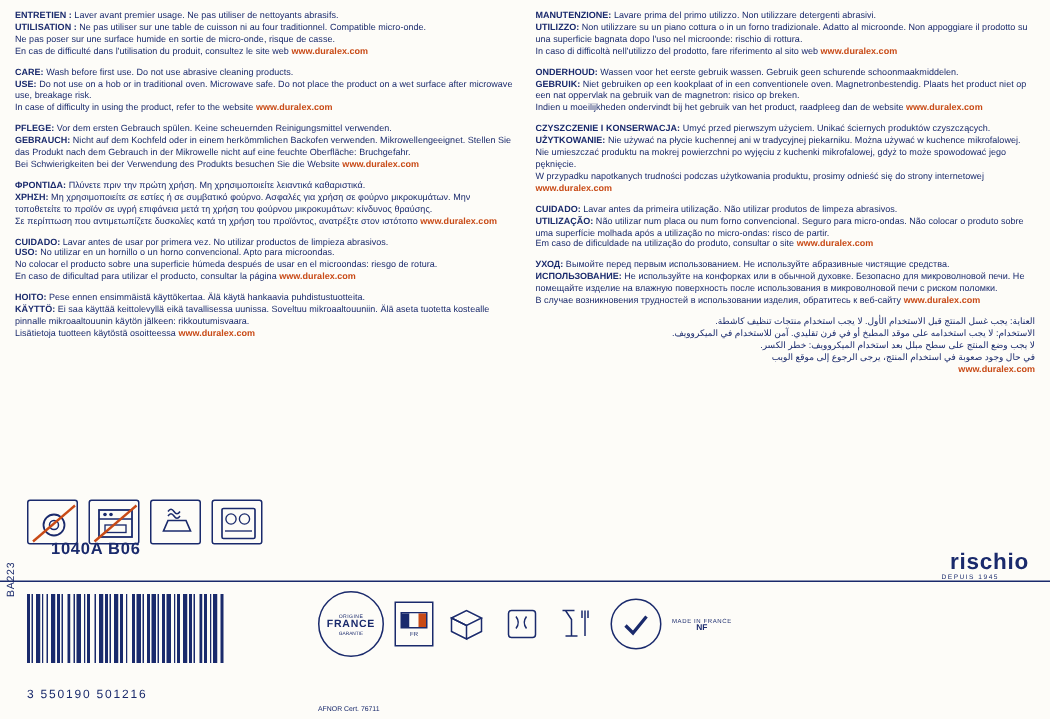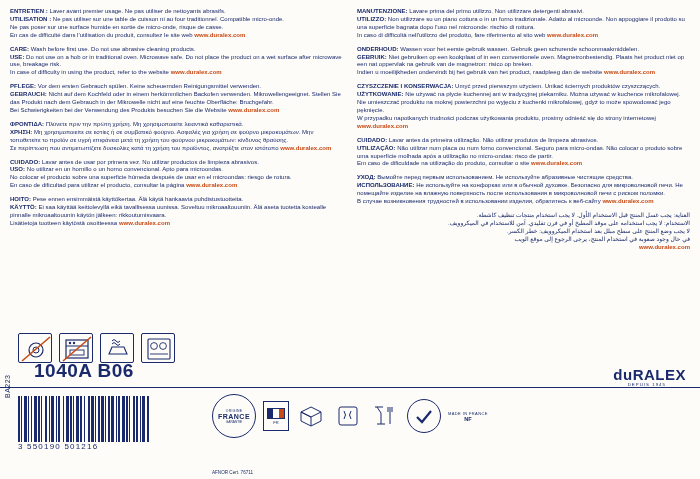--- a/index.html
+++ b/index.html
@@ -22,26 +22,26 @@
   .lbl { font-weight:bold; }
   .url { color:#c84a16; font-weight:bold; }
   .ar { direction:rtl; text-align:right; font-size:6.2px; line-height:1.5; }
 
   
   .icons { position:absolute; left:18px; top:333px; display:flex; align-items:flex-start; gap:7px; }
   .ibox { width:34px; height:30px; border:1.2px solid #1a2a6c; border-radius:2px; position:relative; background:#fdfcf8; }
 
   
   .band { position:absolute; left:0; right:0; bottom:0; height:92px; border-top:1.5px solid #1a2a6c; }
-  .code { position:absolute; left:34px; top:-28px; font-size:19px; font-weight:bold; letter-spacing:0.5px; color:#1a2a6c; }
+  .code { position:absolute; left:34px; top:-28px; font-size:11px; font-weight:bold; letter-spacing:0.5px; color:#1a2a6c; }
 
   .barcode-wrap { position:absolute; left:18px; top:8px; width:192px; }
   .bars { height:46px; display:flex; align-items:flex-end; gap:0; }
   .bars i { display:block; background:#1a2a6c; height:100%; }
-  .bc-num { font-size:8px; letter-spacing:1.2px; margin-top:0; color:#1a2a6c; }
+  .bc-num { font-size:8px; letter-spacing:1.2px; margin-top:16px; color:#1a2a6c; }
   .ba223 { position:absolute; left:4px; top:10px; font-size:7px; transform:rotate(-90deg); transform-origin:left top; color:#1a2a6c; letter-spacing:0.5px; }
 
   .mid-logos { position:absolute; left:212px; top:6px; display:flex; align-items:center; gap:7px; }
   .circ { width:44px; height:44px; border-radius:50%; border:1.4px solid #1a2a6c; display:flex; flex-direction:column; align-items:center; justify-content:center; text-align:center; }
   .circ .t1 { font-size:3.4px; letter-spacing:0.3px; }
   .circ .t2 { font-size:7px; font-weight:bold; letter-spacing:0.5px; }
   .circ .t3 { font-size:3.2px; }
   .flagbox { width:26px; height:30px; border:1px solid #1a2a6c; display:flex; flex-direction:column; align-items:center; justify-content:center; }
   .flagstripes { display:flex; width:18px; height:11px; border:0.6px solid #1a2a6c; }
   .flagstripes span { flex:1; }
@@ -327,18 +327,18 @@
       </div>
 
       <div class="mif">
         <div class="a">MADE IN FRANCE</div>
         <div class="b">NF</div>
       </div>
     </div>
 
     <div class="afnor">AFNOR Cert. 76711</div>
 
-    <div class="duralex-logo">duRALEX</div>
+    <div class="duralex-logo">rischio</div>
     <div class="duralex-sub">DEPUIS 1945</div>
 
 
   </div>
 </div>
 
 </body></html>

